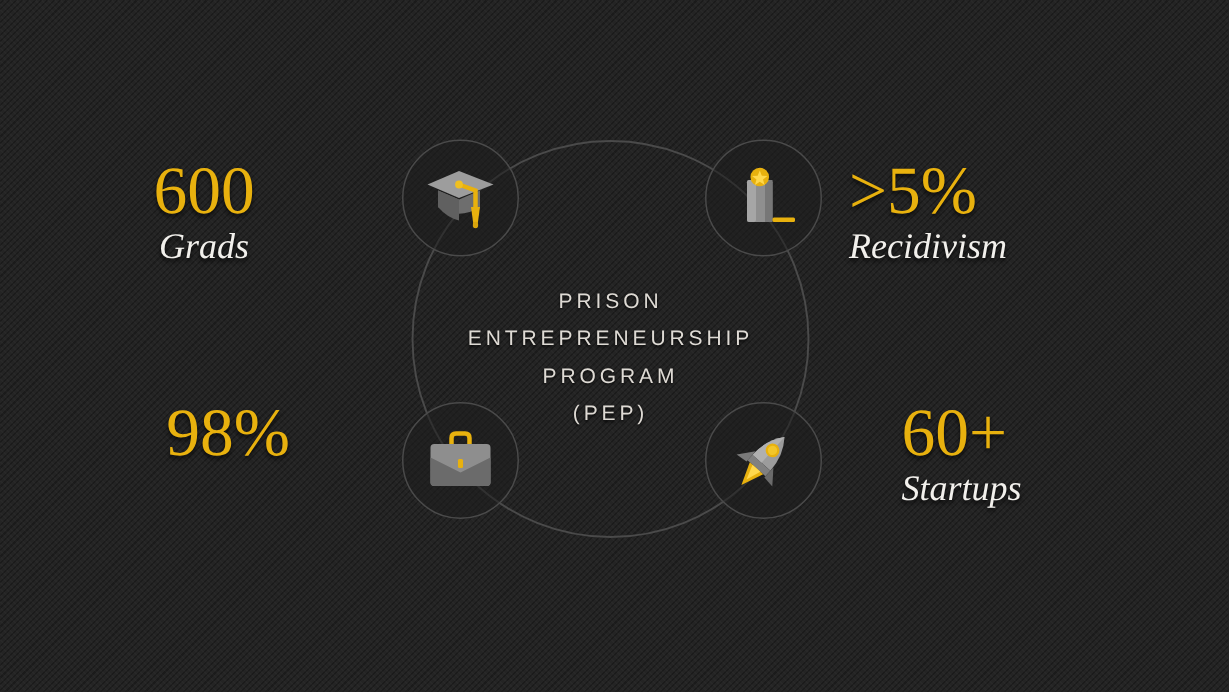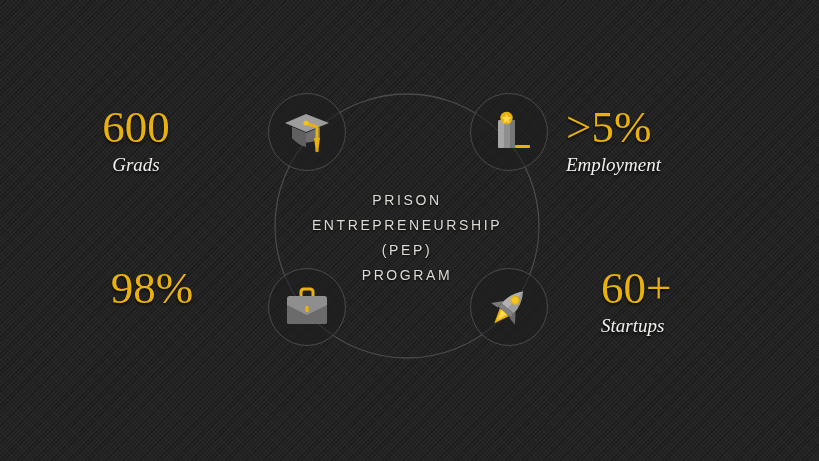--- a/index.html
+++ b/index.html
@@ -81,21 +81,21 @@
     font-family: "Liberation Serif", serif;
     font-size: 45px;
     line-height: 46px;
     color: #E8B10E;
     text-shadow: 0 2px 3px rgba(0,0,0,0.7);
     display: block;
   }
   .stat .label {
     font-family: "Liberation Serif", serif;
     font-style: italic;
-    font-size: 19px;
+    font-size: 24px;
     line-height: 30px;
     color: #f2f0ec;
     text-shadow: 0 2px 3px rgba(0,0,0,0.85);
     display: block;
   }
   .stat.right-align { text-align: center; }
   .stat.left-align  { text-align: left; }
 
   #stat-grads      { left: 20px;  top: 104px; width: 232px; }
   #stat-employment { left: 36px;  top: 265px; width: 232px; }
@@ -156,36 +156,36 @@
         <circle cx="25" cy="16" r="3.1" fill="#F3C62A"></circle>
         <path d="M19,32 L25,47 L31,32 Z" fill="#E8B10E"></path>
         <path d="M21.5,32 L25,42 L28.5,32 Z" fill="#FFD84D"></path>
       </g>
     </svg>
   </div>
 
   <div id="center-title">
     <div>PRISON</div>
     <div>ENTREPRENEURSHIP</div>
+    <div>PROGRAM</div>
     <div>(PEP)</div>
-    <div>PROGRAM</div>
   </div>
 
   <div class="stat right-align" id="stat-grads">
     <span class="value">600</span>
     <span class="label">Grads</span>
   </div>
 
   <div class="stat right-align" id="stat-employment">
     <span class="value">98%</span>
   </div>
 
   <div class="stat left-align" id="stat-recidivism">
     <span class="value">&gt;5%</span>
-    <span class="label">Employment</span>
+    <span class="label">Recidivism</span>
   </div>
 
   <div class="stat left-align" id="stat-startups">
     <span class="value">60+</span>
     <span class="label">Startups</span>
   </div>
 
 </div>
 
 </body></html>

